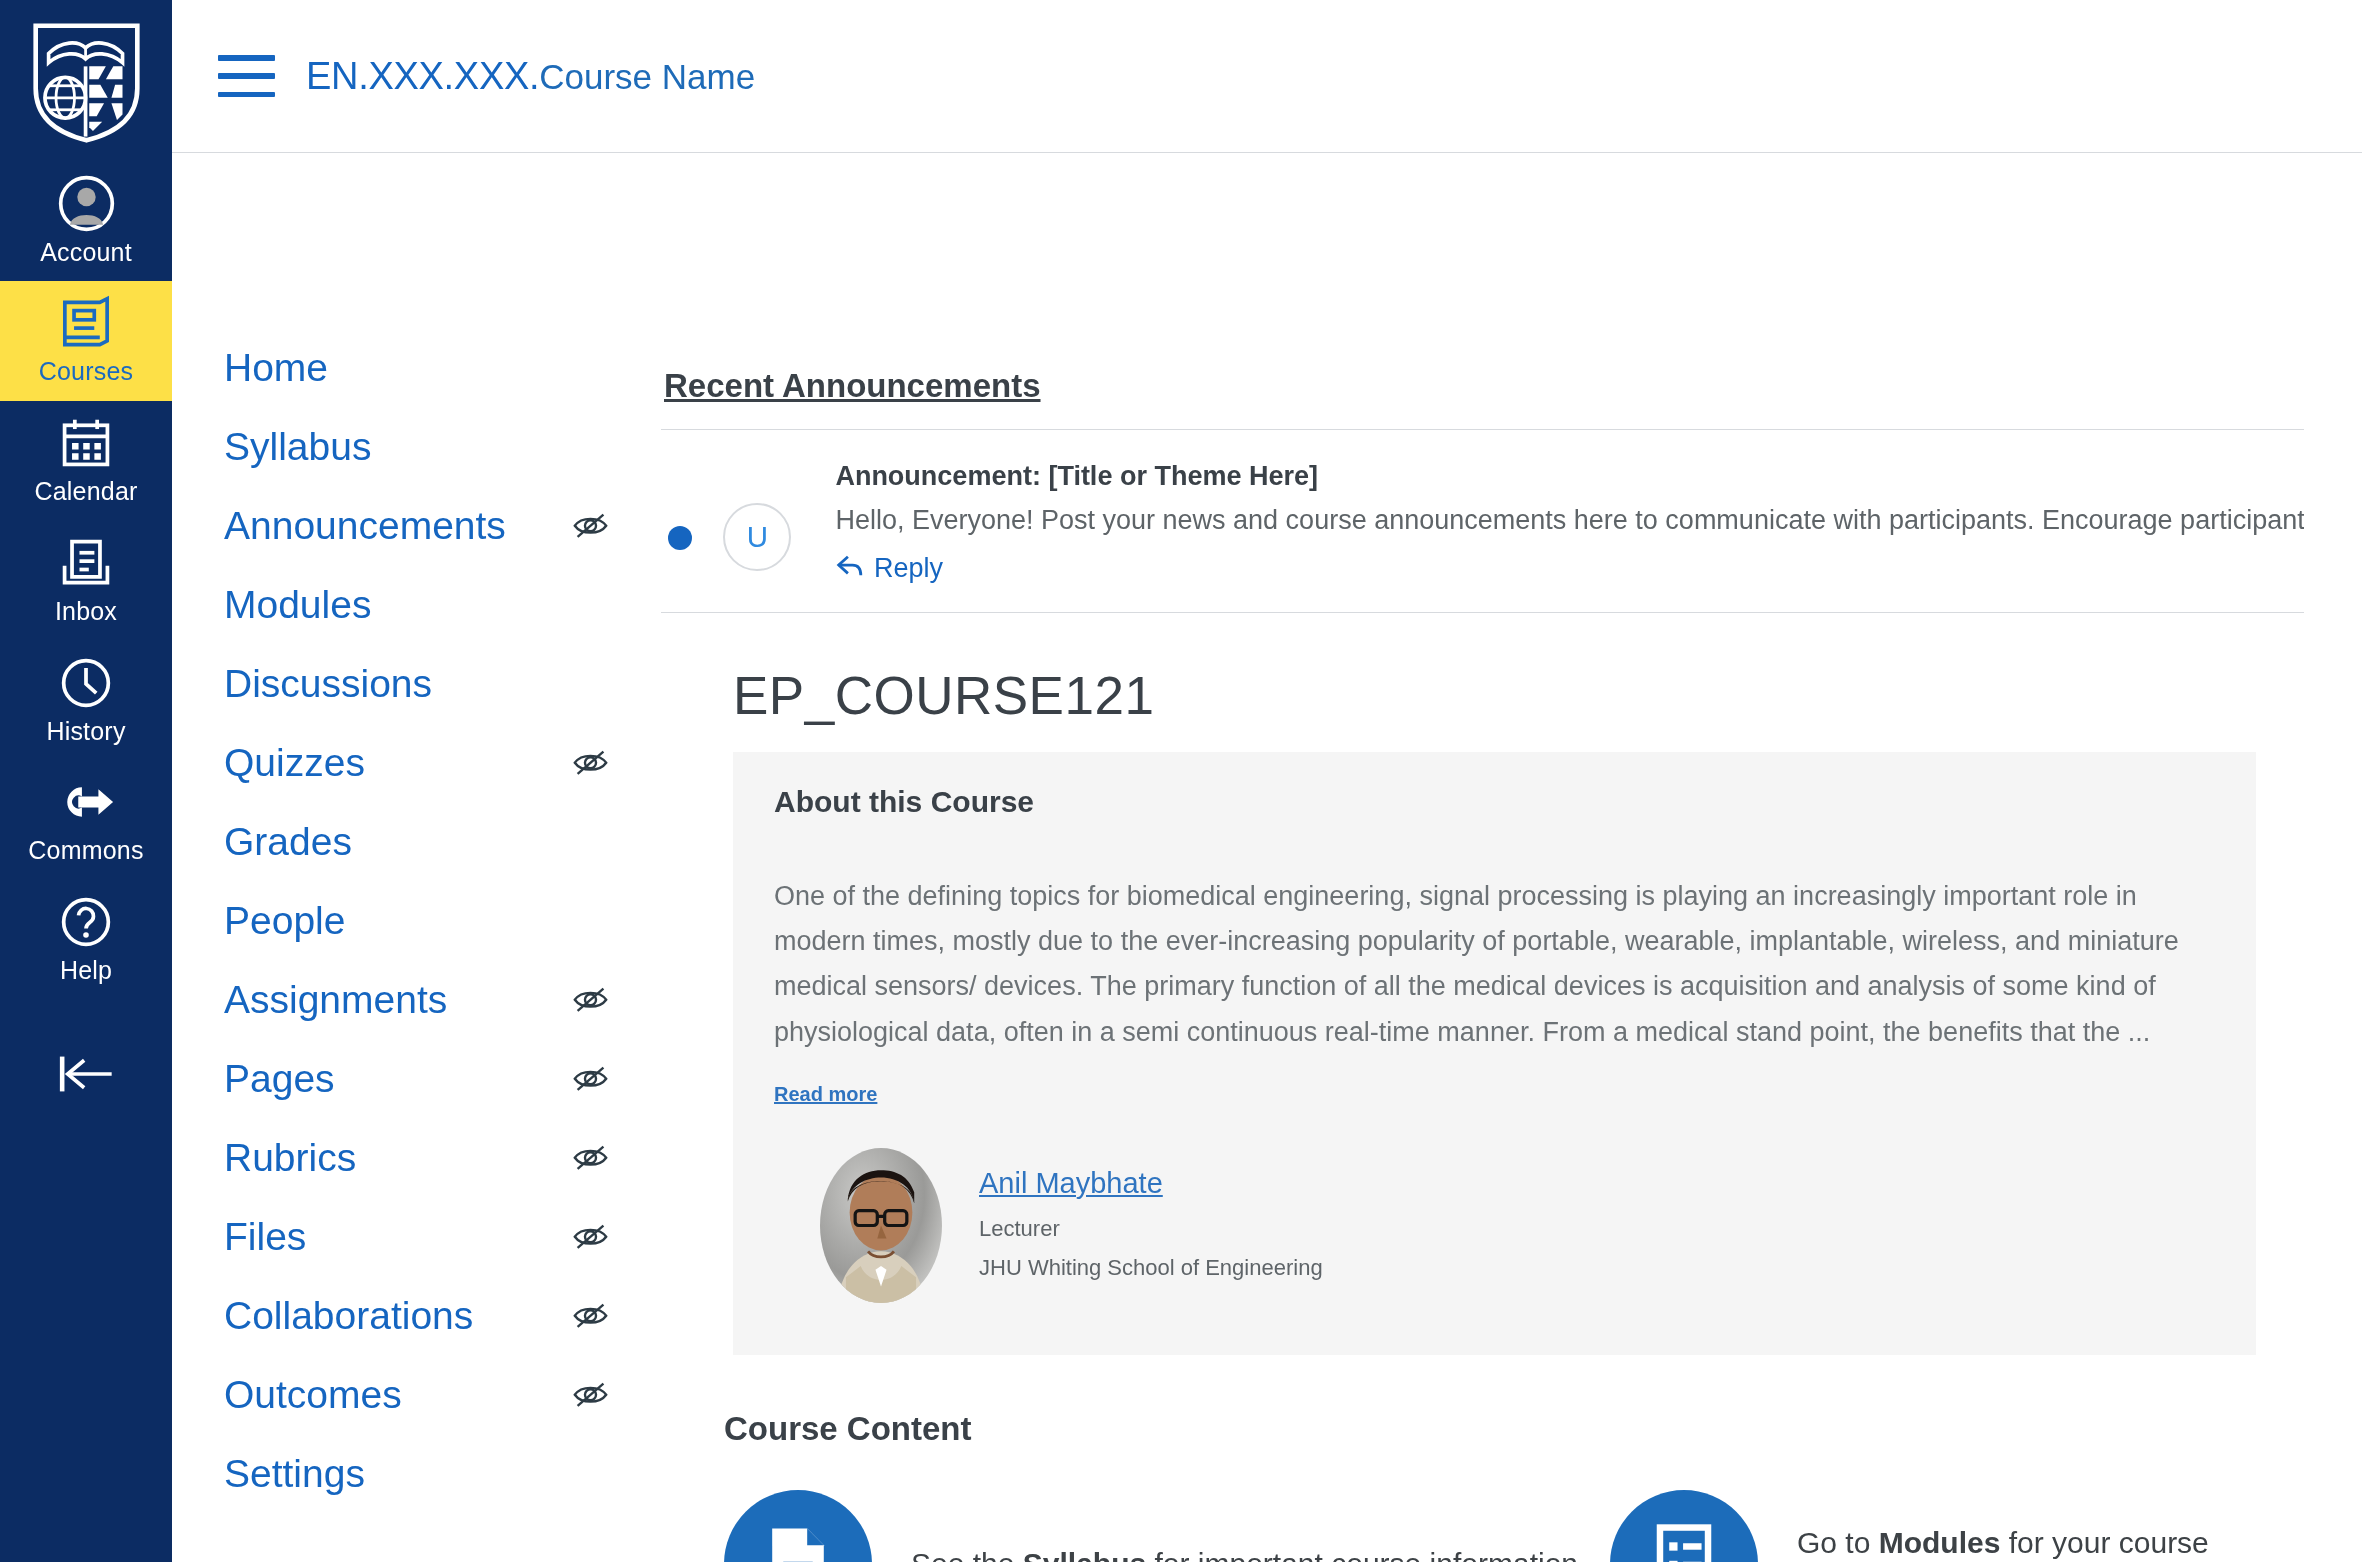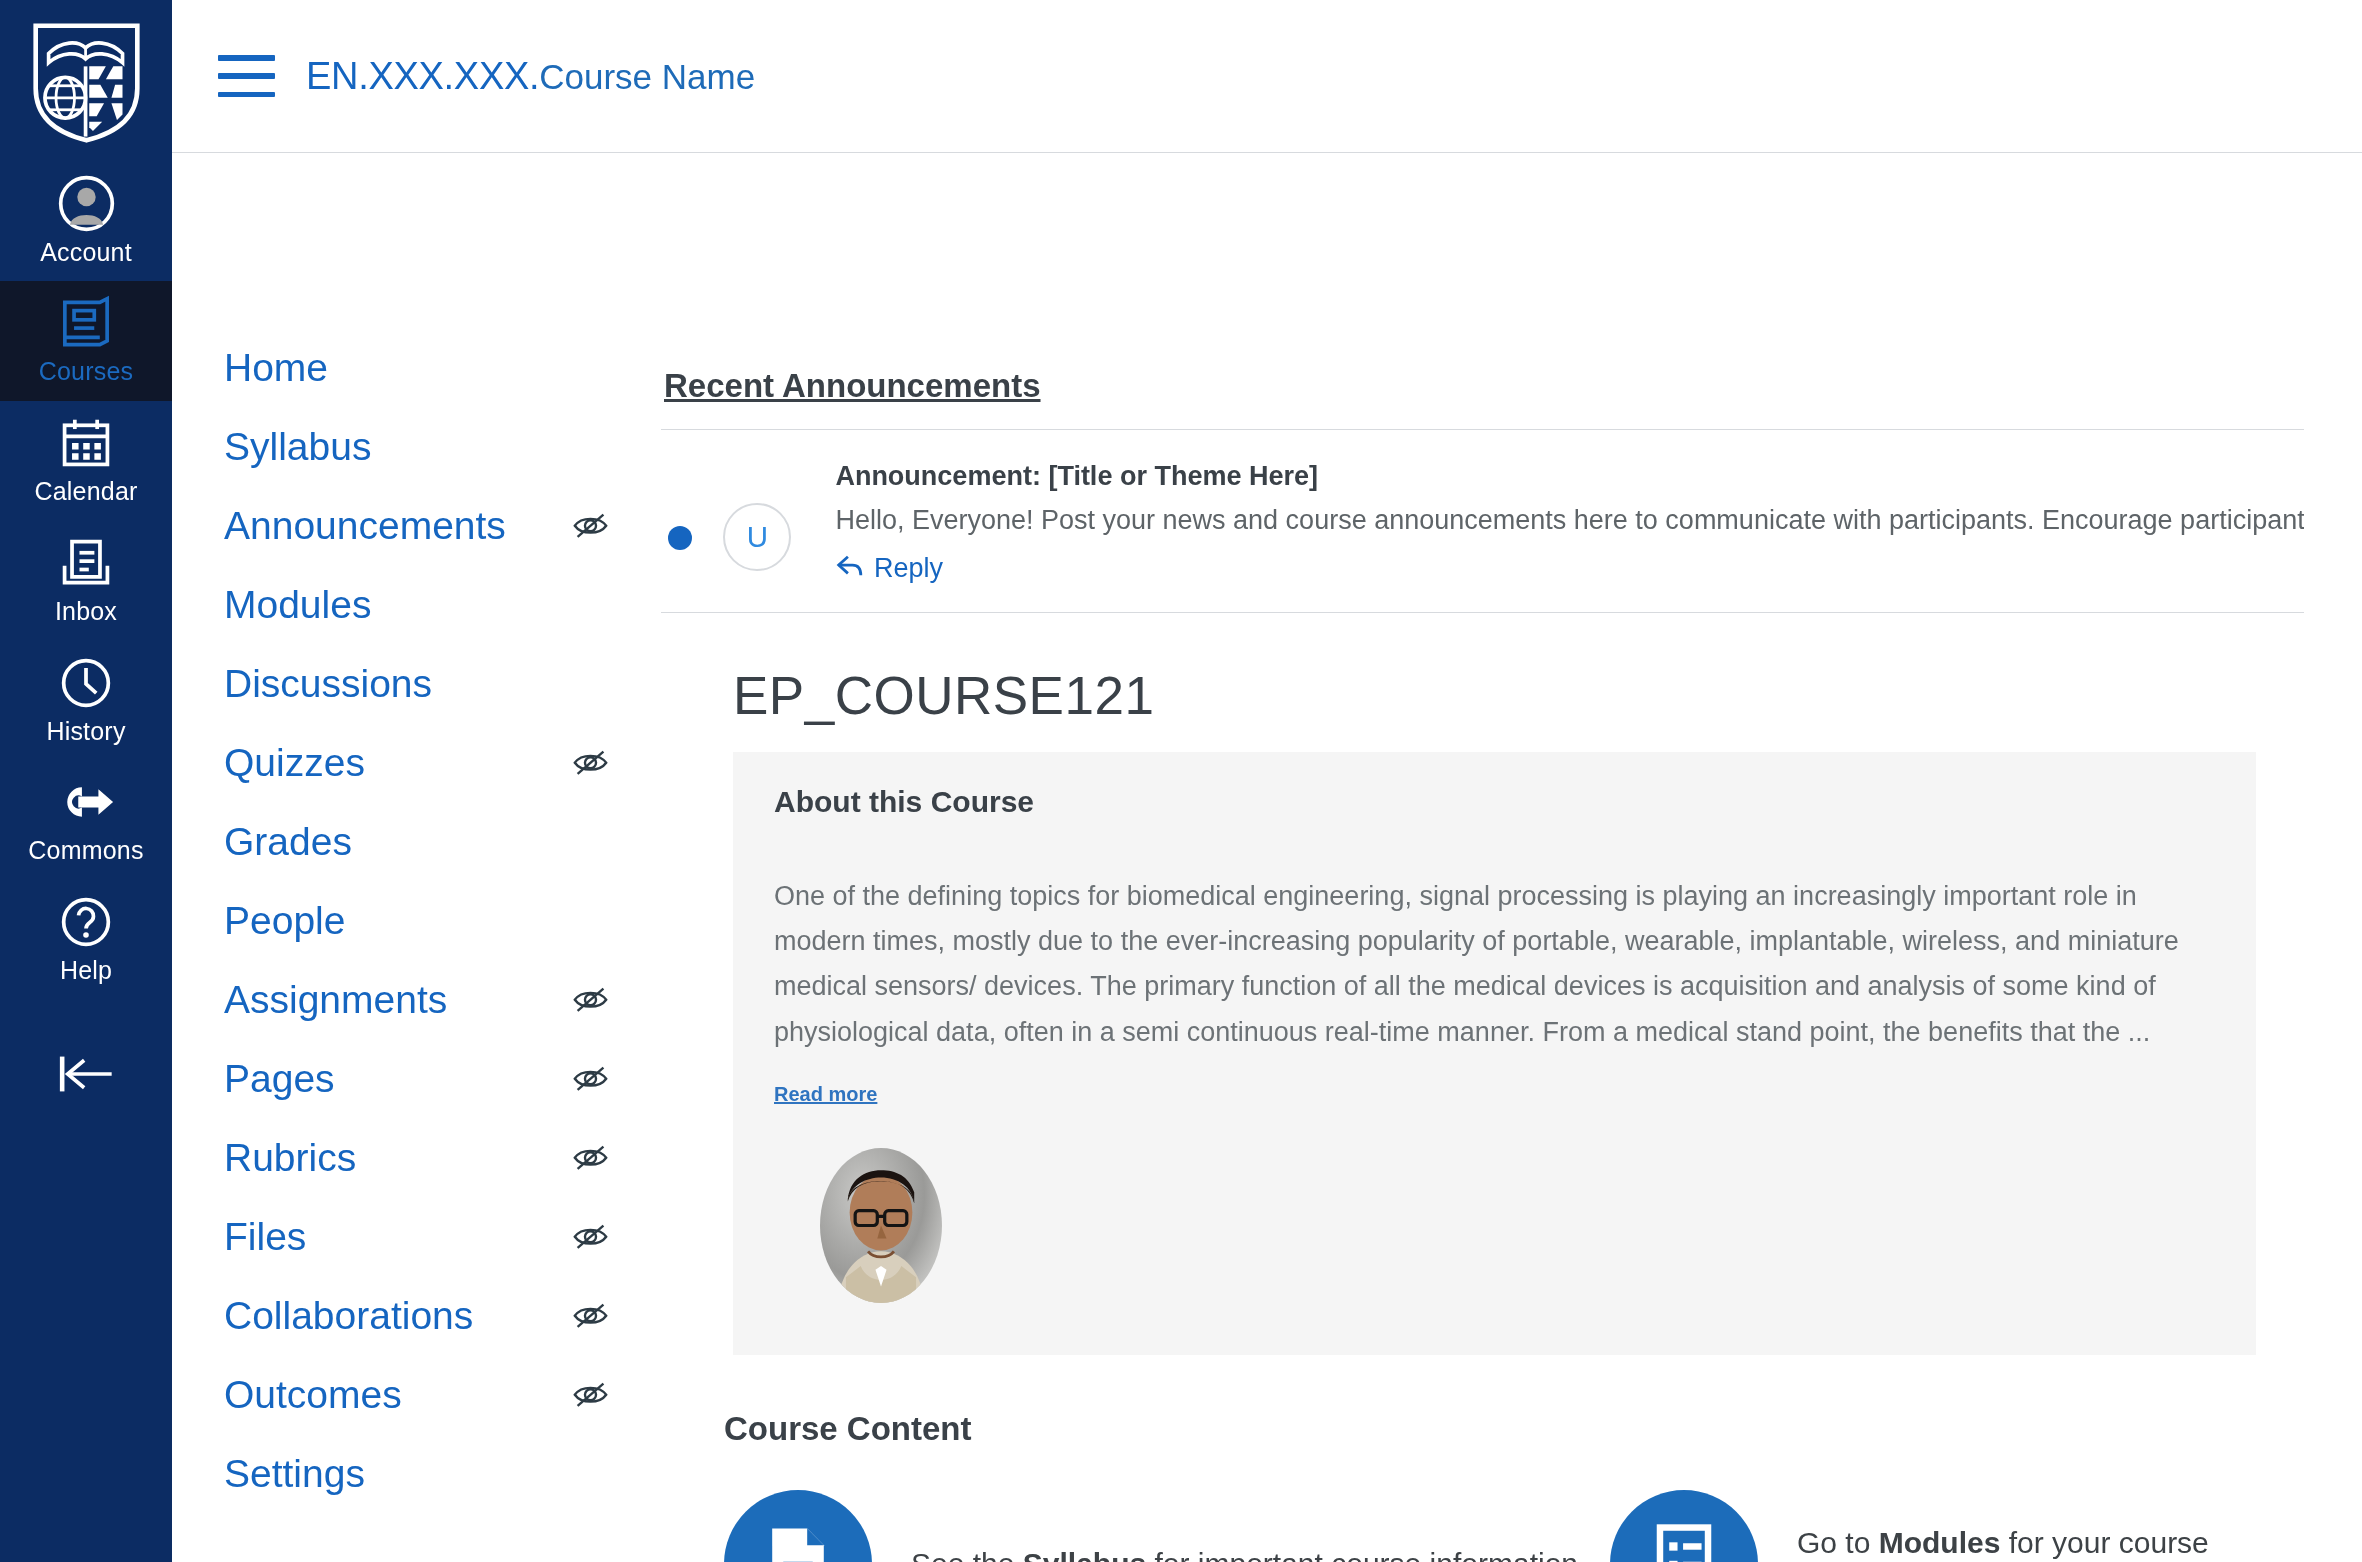--- a/index.html
+++ b/index.html
@@ -31,21 +31,21 @@
     align-items: center; justify-content: center;
     padding: 13px 0 14.8px 0;
     color: #ffffff;
     text-decoration: none;
   }
   .gnav-item .gicon { height: 59px; display:flex; align-items:center; justify-content:center;}
   .gnav-item .glabel {
     font-size: 25px; line-height: 1.1; margin-top: 5.5px;
     letter-spacing: 0.2px;
   }
-  .gnav-item.active { background: #0f172a; color: #1e6bb8; }
+  .gnav-item.active { background: #fde047; color: #1e6bb8; }
   .gnav-item.active .glabel { color: #1b6ac0; }
   .gnav-collapse {
     margin-top: 42px;
     display: flex; justify-content: center; align-items: center;
     padding: 9.2px 0 18.5px 0;
   }
 
   
   .right { flex: 1 1 auto; display: flex; flex-direction: column; min-width: 0; }
 
@@ -464,20 +464,25 @@
                 <path d="M30 56 C34 40 50 32 66 32 C84 32 100 42 102 60 L102 48 C96 30 82 24 66 24 C48 24 32 34 30 56 Z" fill="#1b1310"></path>
                 <rect x="38" y="68" width="24" height="16" rx="4" fill="none" stroke="#141414" stroke-width="3.5"></rect>
                 <rect x="70" y="68" width="24" height="16" rx="4" fill="none" stroke="#141414" stroke-width="3.5"></rect>
                 <line x1="62" y1="74" x2="70" y2="74" stroke="#141414" stroke-width="3.5"></line>
                 <path d="M66 84 L62 98 H72 Z" fill="#96653f"></path>
                 <path d="M52 112 C58 120 74 120 80 112" fill="none" stroke="#7a4f33" stroke-width="3"></path>
                 <path d="M44 128 C52 148 80 148 88 128 L104 140 V168 H28 V140 Z" fill="#cbbfa5"></path>
                 <path d="M60 132 L66 150 L72 132 L66 128 Z" fill="#ffffff"></path>
               </svg>
             </div>
+            <div class="inst-meta">
+              <a class="inst-name">Anil Maybhate</a>
+              <div class="inst-role">Lecturer</div>
+              <div class="inst-dept">JHU Whiting School of Engineering</div>
+            </div>
           </div>
         </section>
 
         <h2 class="cc-h">Course Content</h2>
 
         <div class="cc-row">
 
           <div class="cc-card one">
             <span class="cc-circle">
               <svg width="70" height="83" viewBox="0 0 76 90">

